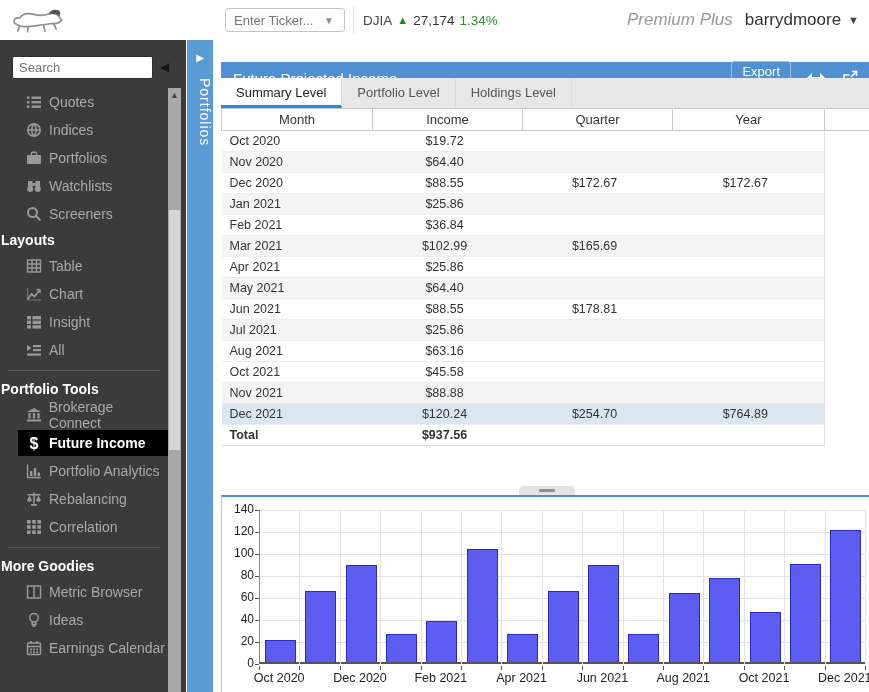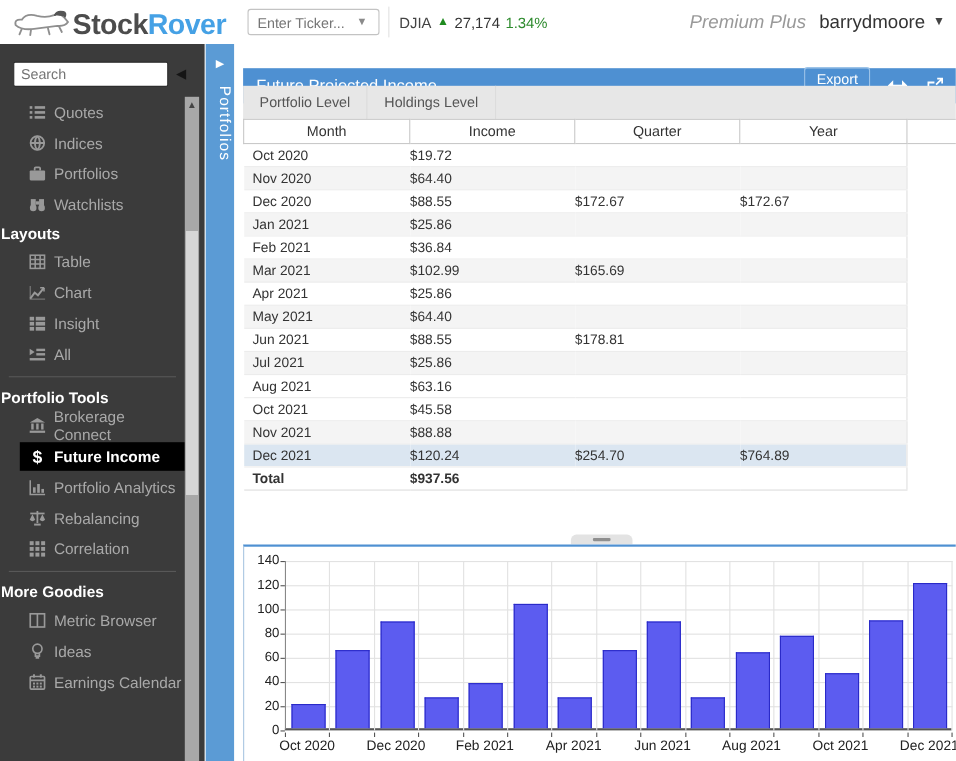--- a/index.html
+++ b/index.html
@@ -60,21 +60,21 @@
   .tabs { position:absolute; left:8px; top:38px; width:648px; height:30px; background:#e7e7e7; display:flex; }
   .tab { padding:0 15px; line-height:29px; font-size:13px; color:#555; cursor:pointer; border-right:1px solid #dcdcdc; }
   .tab.active { background:#fff; color:#222; border-bottom:3px solid #2f88d8; border-right:1px solid #e0e0e0; }
 
   
   table.income { position:absolute; left:8px; top:68px; width:648px; border-collapse:collapse; table-layout:fixed; }
   table.income th { height:22px; border:1px solid #c9c9c9; font-size:13px; font-weight:normal; color:#333; background:#fff; }
   table.income th.c-fill { border-right:none; }
   table.income td { height:21px; font-size:12.5px; color:#333; border-bottom:1px solid #ececec; overflow:hidden; white-space:nowrap; }
   td.c-month { padding-left:8px; }
-  td.c-num { text-align:left; padding-right:6px; }
+  td.c-num { text-align:center; padding-right:6px; }
   td.c-fill { background:#fff !important; border-bottom:none !important; border-left:1px solid #e0e0e0; }
   tr.zebra td { background:#f4f4f4; }
   tr.highlight td { background:#dbe6f1; }
   tr.total-row td { font-weight:bold; background:#fff; border-bottom:1px solid #dddddd; }
 
   
   .splitter { position:absolute; left:306px; top:446px; width:56px; height:9px; background:#e3e3e3; border-radius:5px 5px 0 0; cursor:row-resize; }
   .splitter .grip { width:16px; height:3px; background:#8f8f8f; margin:3px auto 0; border-radius:1px; }
 
   
@@ -95,21 +95,20 @@
 
   <div class="topbar">
     <div class="logo">
       <span>
         <svg viewBox="0 0 80 44" fill="none" stroke="#8f8f8f" stroke-width="2.4" stroke-linecap="round">
           <path d="M6 26 Q4 18 14 19 Q20 10 34 14 Q46 17 56 13 Q64 10 69 16 L74 22 Q70 28 60 27 L30 31 Q14 33 6 26 Z"></path>
           <path d="M14 31 L11 38 M26 32 L25 39 M48 30 L50 38 M62 27 L66 35"></path>
           <path d="M57 13 Q60 7 68 9 Q72 10 70 15" stroke="#555" fill="#555"></path>
         </svg>
       </span>
-      <span class="logo-text"><span class="logo-stock">Stock</span><span class="logo-rover">Rover</span></span>
     </div>
     <div class="ticker-box">
       <input type="text" placeholder="Enter Ticker..." style="">
       <span class="ticker-caret">▼</span>
     </div>
     <div class="topbar-divider"></div>
     <div class="index-quote">
       <span class="iq-name">DJIA</span>
       <span class="iq-arrow" style="color:#1f8b1f">▲</span>
       <span class="iq-value">27,174</span>
@@ -165,20 +164,29 @@
           <span class="ico">
             <svg viewBox="0 0 16 16" fill="currentColor">
               <rect x="2" y="3" width="4.5" height="6"></rect>
               <rect x="9.5" y="3" width="4.5" height="6"></rect>
               <rect x="6.5" y="5" width="3" height="3"></rect>
               <circle cx="4.2" cy="11" r="3"></circle>
               <circle cx="11.8" cy="11" r="3"></circle>
             </svg>
           </span>
           <span>Watchlists</span>
+        </div>
+        <div class="side-item">
+          <span class="ico">
+            <svg viewBox="0 0 16 16" fill="none" stroke="currentColor" stroke-width="2">
+              <circle cx="6.5" cy="6.5" r="4.5"></circle>
+              <path d="M10 10 L14.5 14.5"></path>
+            </svg>
+          </span>
+          <span>Screeners</span>
         </div>
         <div class="side-header">Layouts</div>
         <div class="side-item">
           <span class="ico">
             <svg viewBox="0 0 16 16" fill="none" stroke="currentColor" stroke-width="1.4">
               <rect x="1.5" y="2" width="13" height="12"></rect>
               <path d="M1.5 6 H14.5 M1.5 10 H14.5 M6 2 V14 M10.5 2 V14"></path>
             </svg>
           </span>
           <span>Table</span>
@@ -342,20 +350,21 @@
         </span>
         <span class="ph-icon">
           <svg viewBox="0 0 16 16" fill="none" stroke="#fff" stroke-width="1.6">
               <path d="M11 8.5 V14 H2 V5 H7.5"></path>
               <path d="M9 7 L14.5 1.5 M10 1.5 H14.5 V6"></path>
             </svg>
         </span>
       </span>
     </div>
     <div class="tabs" id="tabs">
+        <div class="tab active">Summary Level</div>
         <div class="tab">Portfolio Level</div>
         <div class="tab">Holdings Level</div>
       </div>
 
     <table class="income">
       <colgroup>
           <col style="width:151px">
           <col style="width:150px">
           <col style="width:150px">
           <col style="width:152px">

